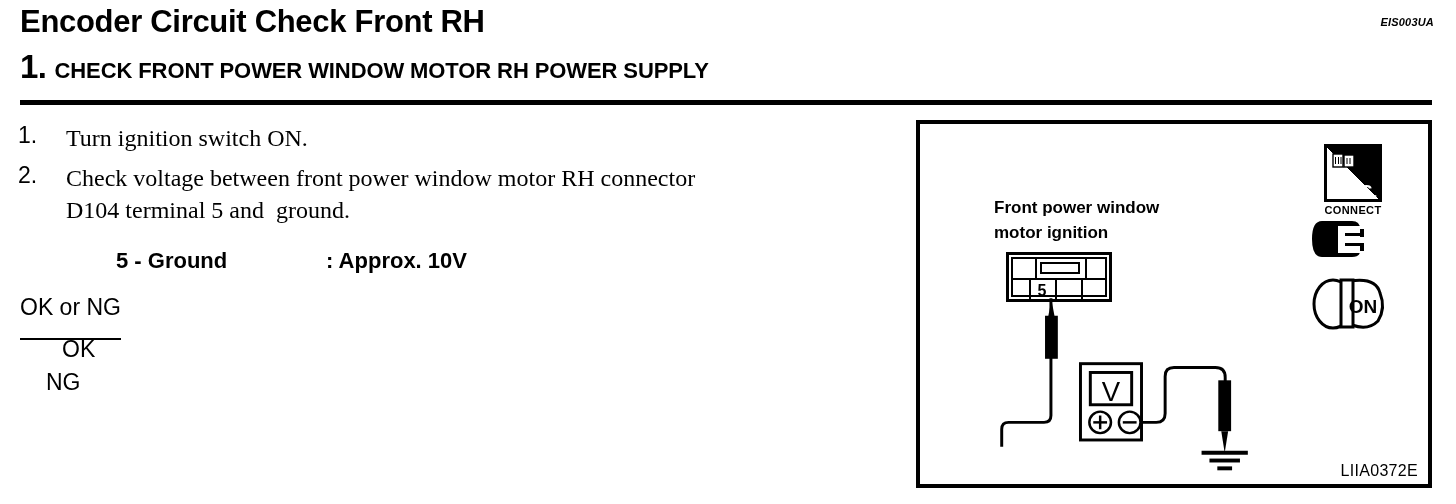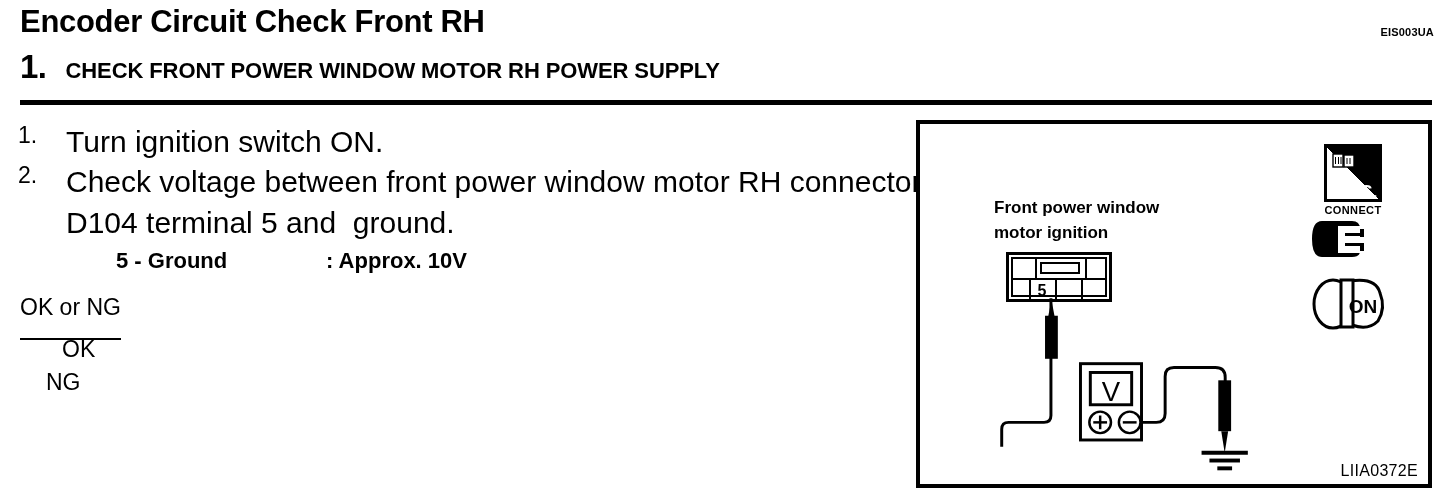--- a/index.html
+++ b/index.html
@@ -24,23 +24,24 @@
     top: 6px;
     font-size: 31px;
     font-weight: bold;
     letter-spacing: -0.3px;
     white-space: nowrap;
     line-height: 1;
   }
   #ref-code {
     position: absolute;
     right: 22px;
-    top: 26px;
+    top: 16px;
     font-size: 11px;
     font-weight: bold;
+    font-style: italic;
     letter-spacing: 0.2px;
     white-space: nowrap;
   }
   #section-heading {
     position: absolute;
     left: 20px;
     top: 50px;
     display: flex;
     align-items: baseline;
     white-space: nowrap;
@@ -49,21 +50,21 @@
     font-size: 33px;
     font-weight: bold;
     line-height: 1;
     letter-spacing: -0.5px;
   }
   #section-heading .step-text {
     font-size: 22px;
     font-weight: bold;
     line-height: 1;
     letter-spacing: -0.1px;
-    margin-left: 19px;
+    margin-left: 8px;
   }
   #header-rule {
     position: absolute;
     left: 20px;
     top: 100px;
     width: 1412px;
     height: 5px;
     background: #000;
   }
 
@@ -72,23 +73,24 @@
     position: absolute;
     display: flex;
     white-space: nowrap;
   }
   .proc-item .num {
     width: 48px;
     flex: 0 0 48px;
     font-size: 23px;
   }
   .proc-item .body {
-    font-size: 30px;
+    font-size: 24px;
     line-height: 1.35;
     white-space: pre-wrap;
+    font-family: Liberation Serif, serif;
   }
   #proc-1 { left: 18px; top: 122px; }
   #proc-2 { left: 18px; top: 162px; }
 
   #spec-line {
     position: absolute;
     left: 116px;
     top: 248px;
     font-size: 22px;
     font-weight: bold;

